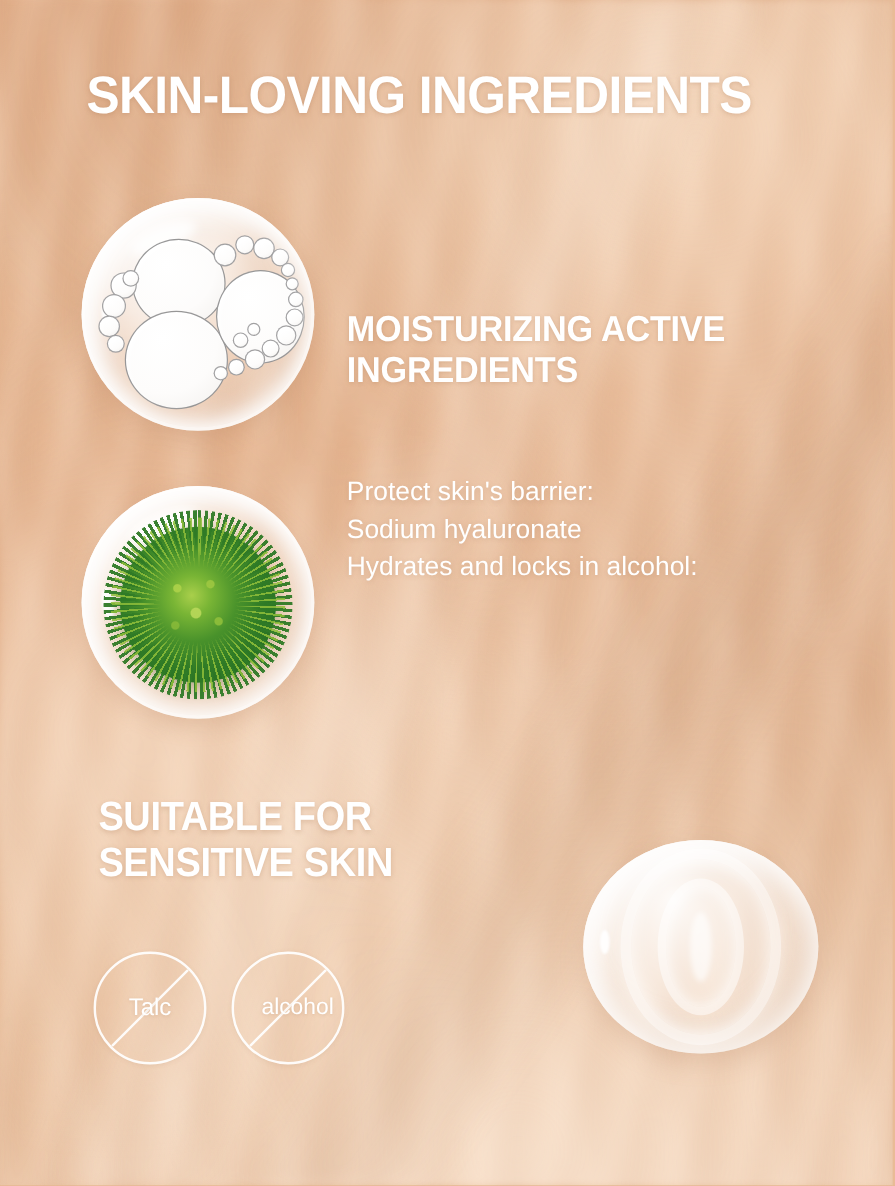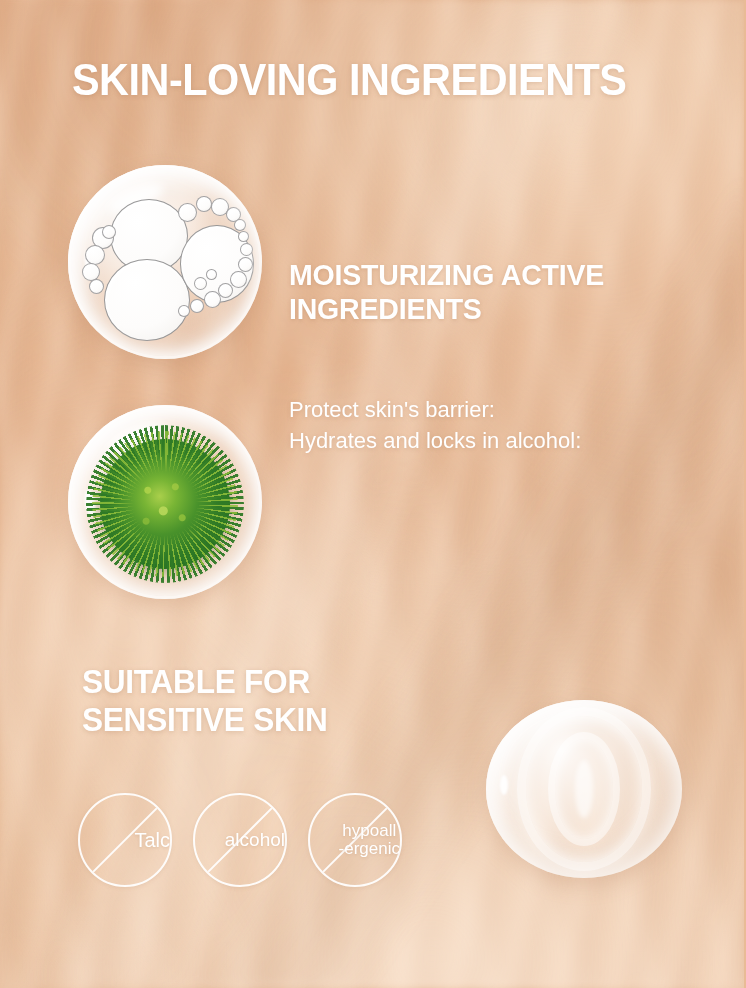--- a/index.html
+++ b/index.html
@@ -80,21 +80,21 @@
     letter-spacing:-.3px;transform:scaleX(.93);transform-origin:left center;
     text-shadow:0 1px 5px rgba(160,110,75,.28);
   }
   .heading2 div{white-space:nowrap;}
 
   
   .badges{position:absolute;left:78px;top:793px;display:flex;gap:21px;}
   .badge{
     position:relative;width:90px;height:90px;border-radius:50%;
     border:2px solid rgba(255,255,255,.92);
-    display:flex;align-items:center;justify-content:flex-end;
+    display:flex;align-items:center;justify-content:center;
     box-shadow:0 1px 4px rgba(160,110,75,.12);
   }
   .badge .slash{
     position:absolute;left:50%;top:50%;width:2px;height:90px;
     background:rgba(255,255,255,.92);
     transform:translate(-50%,-50%) rotate(45deg);
     border-radius:2px;
   }
   .badge .blabel{
     position:relative;color:#fff;font-size:20px;line-height:1.04;
@@ -272,44 +272,38 @@
     <div class="rim"></div>
   </div>
 
   <div class="subhead">
     <div>MOISTURIZING ACTIVE</div>
     <div>INGREDIENTS</div>
   </div>
 
   <div class="body-copy">
     <div>Protect skin's barrier:</div>
+    <div>Sodium hyaluronate</div>
     <div>Hydrates and locks in alcohol:</div>
   </div>
 
   <div class="heading2">
     <div>SUITABLE FOR</div>
     <div>SENSITIVE SKIN</div>
   </div>
 
   <div class="badges">
     <div class="badge">
       <div class="slash"></div>
       <div class="blabel">Talc</div>
     </div>
     <div class="badge tight">
       <div class="slash"></div>
       <div class="blabel">alcohol</div>
     </div>
-    <div class="badge small">
-      <div class="slash"></div>
-      <div class="blabel">
-        <div>hypoall</div>
-        <div>-ergenic</div>
-      </div>
-    </div>
   </div>
 
   <div id="gel-blob">
     <div class="ring1"></div>
     <div class="ring2"></div>
     <div class="ring3"></div>
     <div class="bglint"></div>
   </div>
 
 </div>

